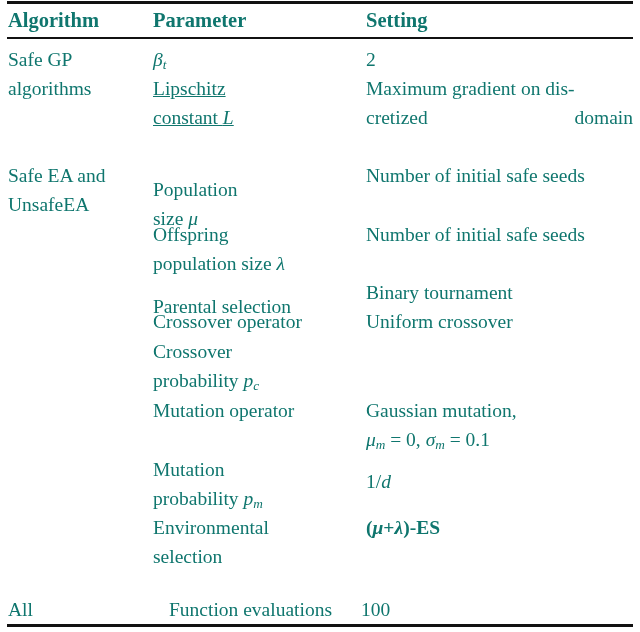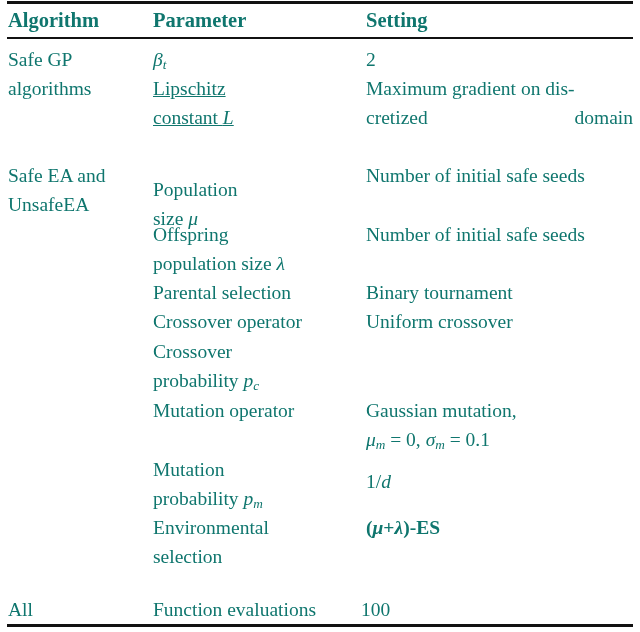--- a/index.html
+++ b/index.html
@@ -105,34 +105,34 @@
 
   <div class="cell col-alg" style="top:161px;">Safe EA and
 UnsafeEA</div>
 
   <div class="cell col-par" style="top:161px;margin-top:14px;">Population<br>size <i>μ</i></div>
   <div class="cell col-set" style="top:161px;">Number of initial safe seeds</div>
 
   <div class="cell col-par" style="top:220px;">Offspring<br>population size <i>λ</i></div>
   <div class="cell col-set" style="top:220px;">Number of initial safe seeds</div>
 
-  <div class="cell col-par nowrapcell" style="top:278px;">Parental selection</div>
+  <div class="cell col-par nowrapcell" style="top:292px;">Parental selection</div>
   <div class="cell col-set" style="top:278px;">Binary tournament</div>
 
   <div class="cell col-par nowrapcell" style="top:307px;">Crossover operator</div>
   <div class="cell col-set" style="top:307px;">Uniform crossover</div>
 
   <div class="cell col-par" style="top:337px;">Crossover<br>probability <i>p</i><sub>c</sub></div>
 
   <div class="cell col-par nowrapcell" style="top:396px;">Mutation operator</div>
   <div class="cell col-set" style="top:396px;">Gaussian mutation,<br><i>μ</i><sub>m</sub> = 0, <i>σ</i><sub>m</sub> = 0.1</div>
 
   <div class="cell col-par" style="top:455px;">Mutation<br>probability <i>p</i><sub>m</sub></div>
   <div class="cell col-set" style="top:467px;">1/<i>d</i></div>
 
   <div class="cell col-par" style="top:513px;">Environmental<br>selection</div>
   <div class="cell col-set" style="top:513px;font-weight:bold;">(<i>μ</i>+<i>λ</i>)-ES</div>
 
   <div class="cell col-alg" style="top:595px;">All</div>
-  <div class="cell col-par nowrapcell" style="top:595px;">Function evaluations</div>
+  <div class="cell col-par nowrapcell" style="top:595px;margin-left:16px;">Function evaluations</div>
   <div class="cell" style="top:595px; left:361px; width:272px;">100</div>
 
 </div>
 
 </body></html>

